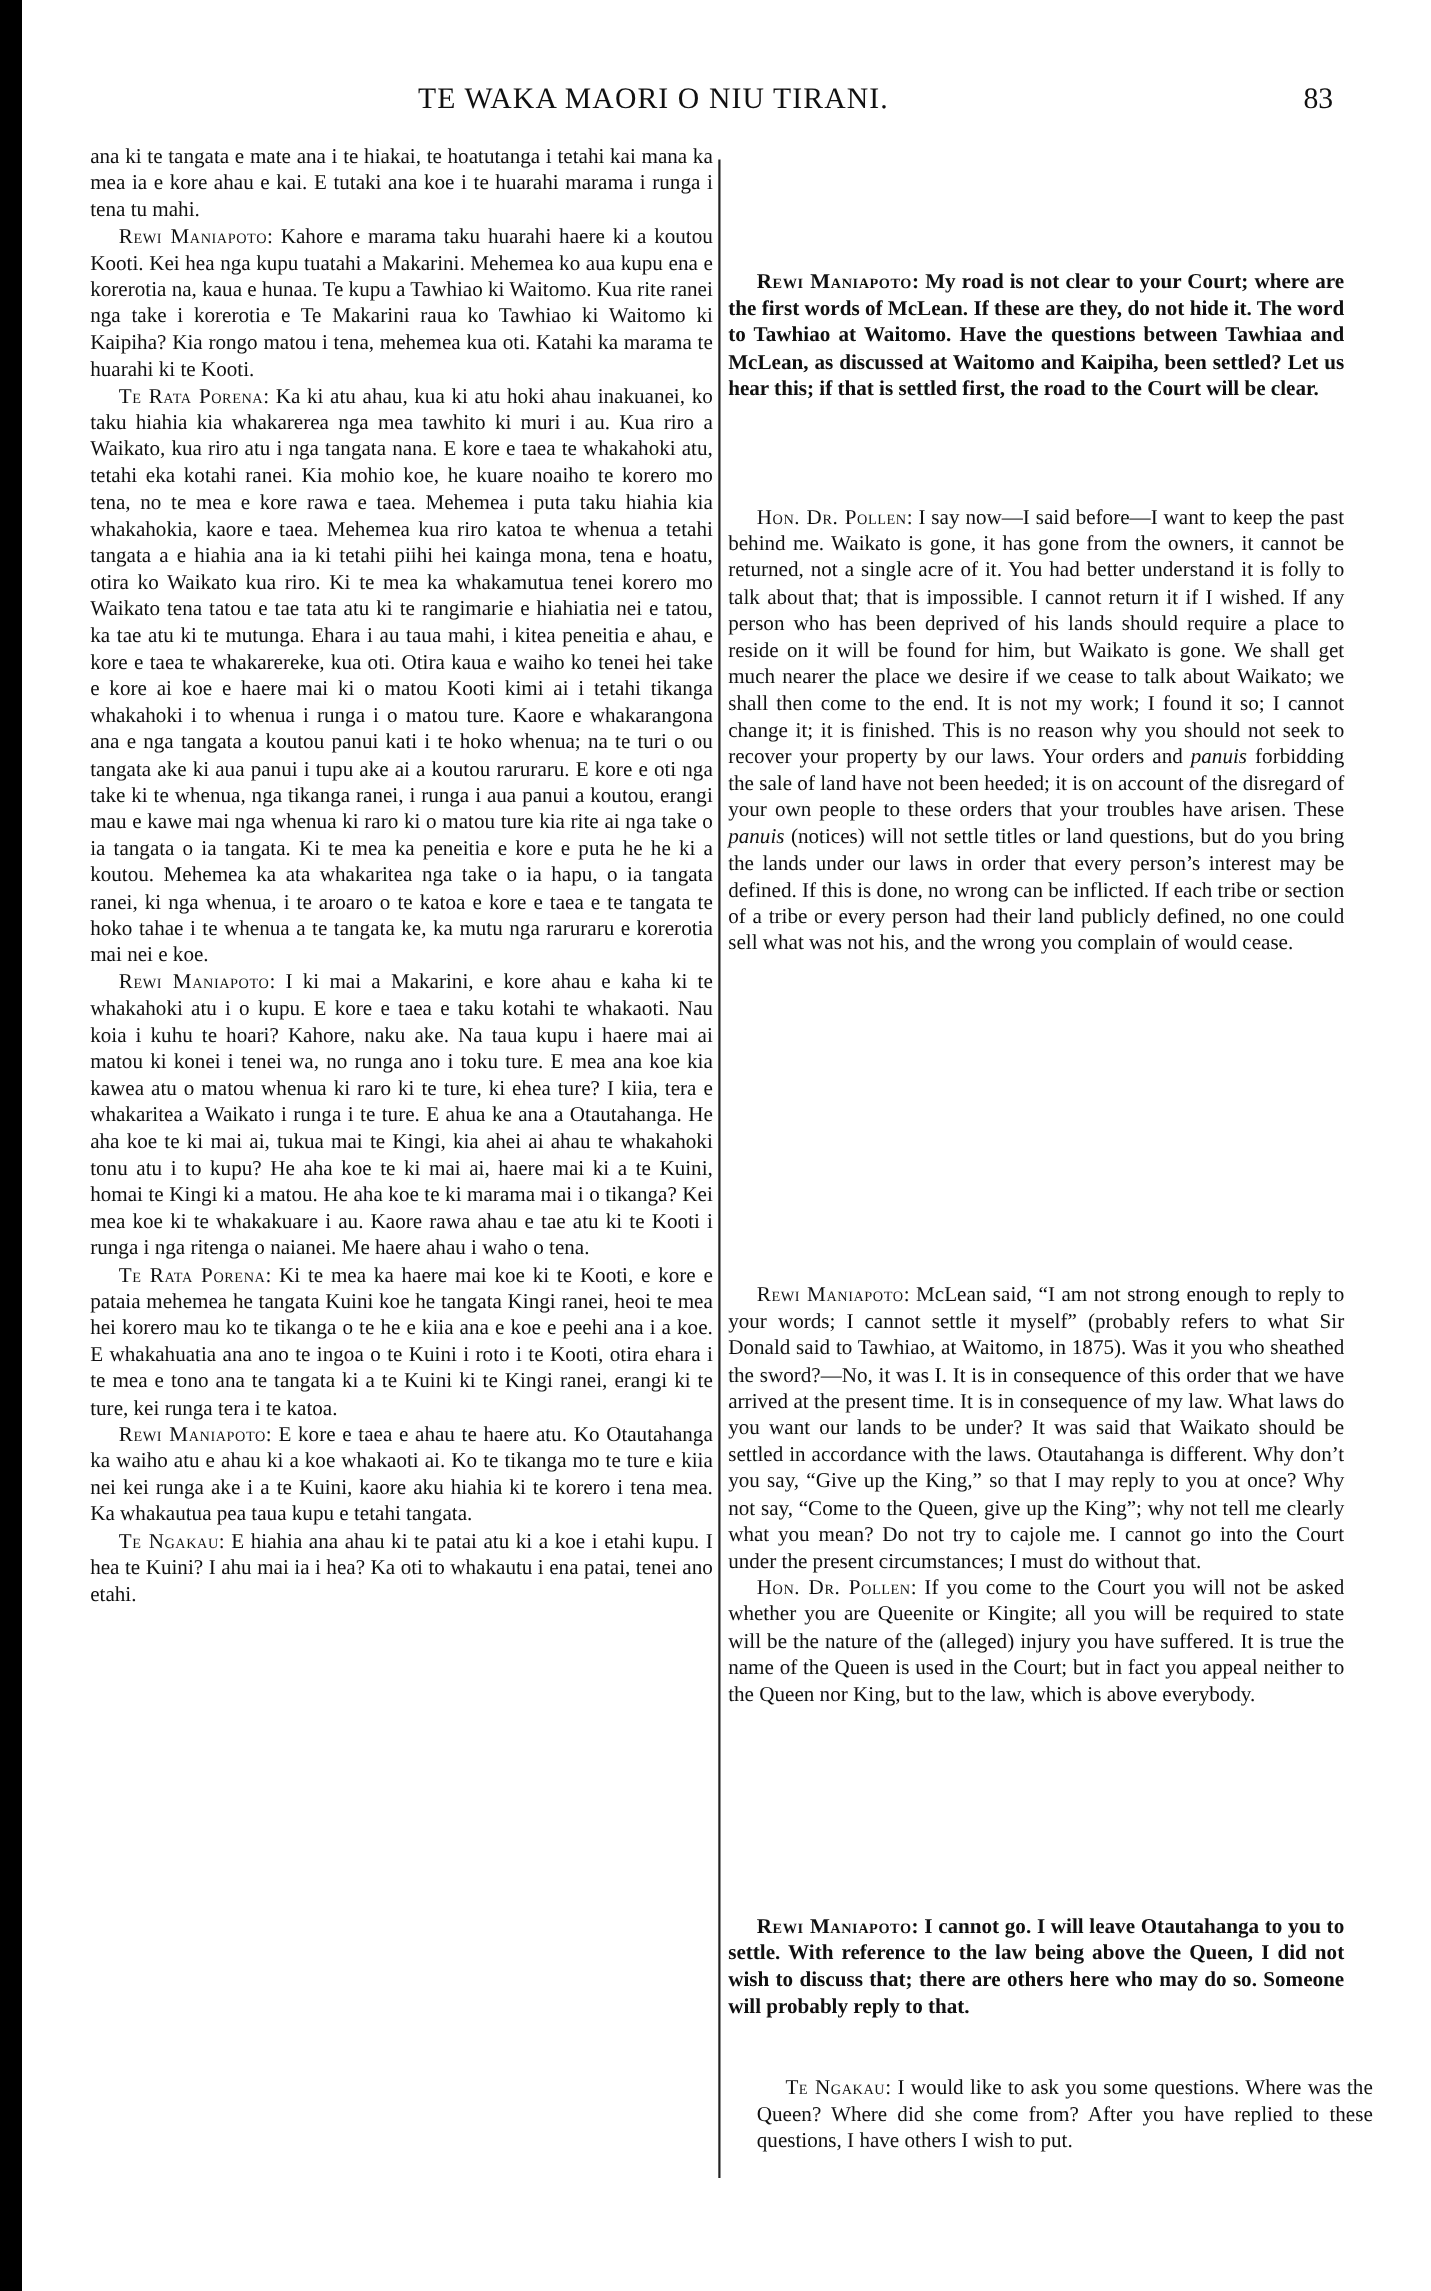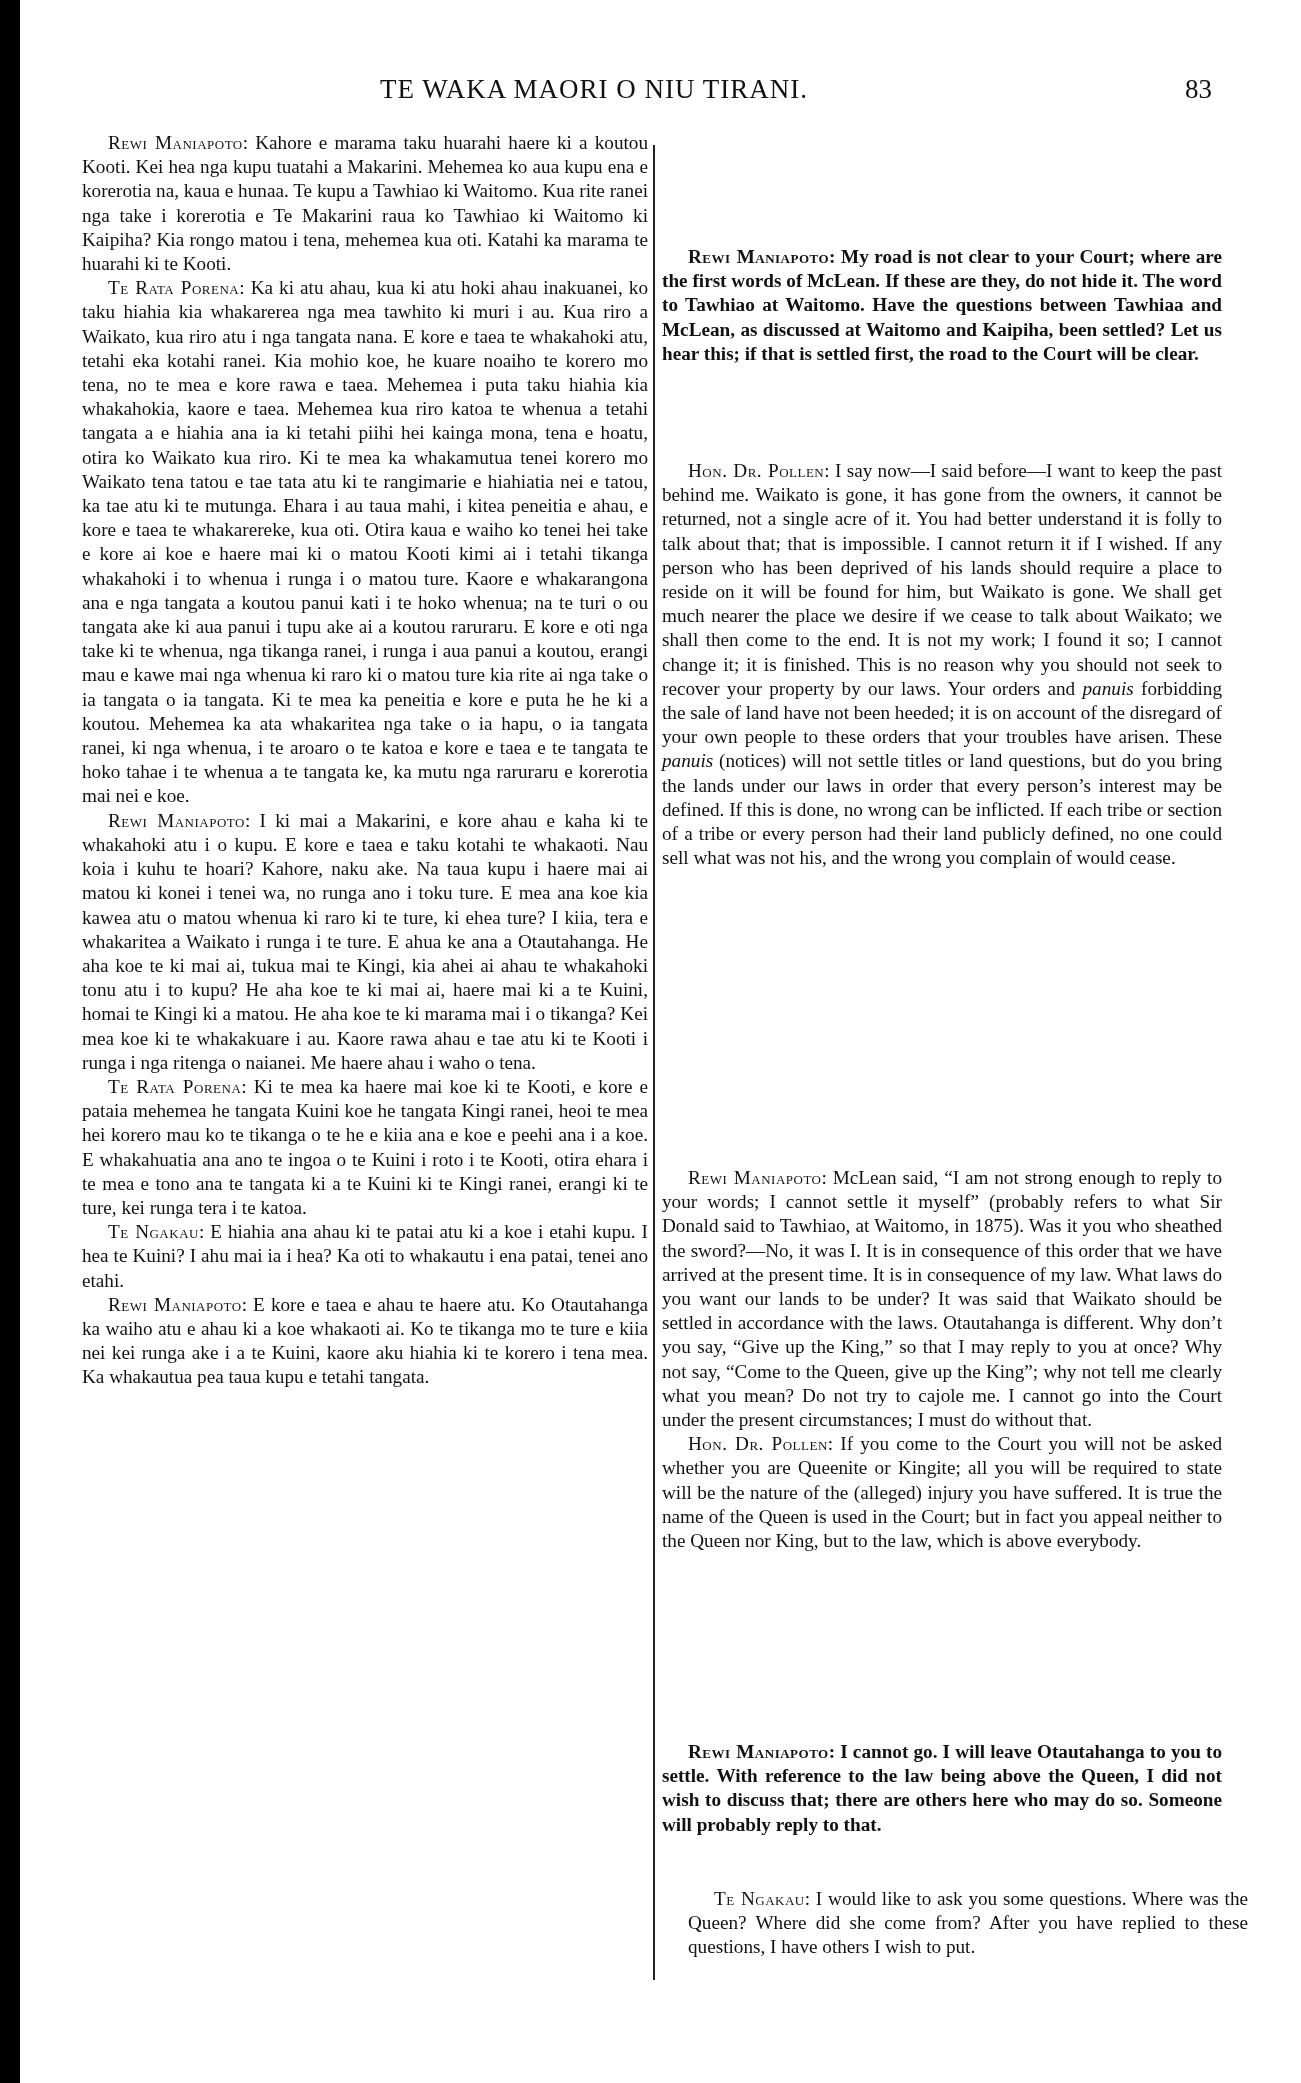--- a/index.html
+++ b/index.html
@@ -39,26 +39,27 @@
 
 <div class="edge-left"></div>
 <div class="edge-right"></div>
 
 <div class="running-head">TE WAKA MAORI O NIU TIRANI.</div>
 <div class="page-number">83</div>
 
 <div class="divider"></div>
 
 <div class="col col-left">
+  <p class="cont"><span>ana ki te tangata e mate ana i te hiakai, te hoatutanga i tetahi kai mana ka mea ia e kore ahau e kai. E tutaki ana koe i te huarahi marama i runga i tena tu mahi.</span></p>
   <p><span class="speaker">Rewi Maniapoto</span><span>: Kahore e marama taku huarahi haere ki a koutou Kooti. Kei hea nga kupu tuatahi a Makarini. Mehemea ko aua kupu ena e korerotia na, kaua e hunaa. Te kupu a Tawhiao ki Waitomo. Kua rite ranei nga take i korerotia e Te Makarini raua ko Tawhiao ki Waitomo ki Kaipiha? Kia rongo matou i tena, mehemea kua oti. Katahi ka marama te huarahi ki te Kooti.</span></p>
   <p><span class="speaker">Te Rata Porena</span><span>: Ka ki atu ahau, kua ki atu hoki ahau inakuanei, ko taku hiahia kia whakarerea nga mea tawhito ki muri i au. Kua riro a Waikato, kua riro atu i nga tangata nana. E kore e taea te whakahoki atu, tetahi eka kotahi ranei. Kia mohio koe, he kuare noaiho te korero mo tena, no te mea e kore rawa e taea. Mehemea i puta taku hiahia kia whakahokia, kaore e taea. Mehemea kua riro katoa te whenua a tetahi tangata a e hiahia ana ia ki tetahi piihi hei kainga mona, tena e hoatu, otira ko Waikato kua riro. Ki te mea ka whakamutua tenei korero mo Waikato tena tatou e tae tata atu ki te rangimarie e hiahiatia nei e tatou, ka tae atu ki te mutunga. Ehara i au taua mahi, i kitea peneitia e ahau, e kore e taea te whakarereke, kua oti. Otira kaua e waiho ko tenei hei take e kore ai koe e haere mai ki o matou Kooti kimi ai i tetahi tikanga whakahoki i to whenua i runga i o matou ture. Kaore e whakarangona ana e nga tangata a koutou panui kati i te hoko whenua; na te turi o ou tangata ake ki aua panui i tupu ake ai a koutou raruraru. E kore e oti nga take ki te whenua, nga tikanga ranei, i runga i aua panui a koutou, erangi mau e kawe mai nga whenua ki raro ki o matou ture kia rite ai nga take o ia tangata o ia tangata. Ki te mea ka peneitia e kore e puta he he ki a koutou. Mehemea ka ata whakaritea nga take o ia hapu, o ia tangata ranei, ki nga whenua, i te aroaro o te katoa e kore e taea e te tangata te hoko tahae i te whenua a te tangata ke, ka mutu nga raruraru e korerotia mai nei e koe.</span></p>
   <p><span class="speaker">Rewi Maniapoto</span><span>: I ki mai a Makarini, e kore ahau e kaha ki te whakahoki atu i o kupu. E kore e taea e taku kotahi te whakaoti. Nau koia i kuhu te hoari? Kahore, naku ake. Na taua kupu i haere mai ai matou ki konei i tenei wa, no runga ano i toku ture. E mea ana koe kia kawea atu o matou whenua ki raro ki te ture, ki ehea ture? I kiia, tera e whakaritea a Waikato i runga i te ture. E ahua ke ana a Otautahanga. He aha koe te ki mai ai, tukua mai te Kingi, kia ahei ai ahau te whakahoki tonu atu i to kupu? He aha koe te ki mai ai, haere mai ki a te Kuini, homai te Kingi ki a matou. He aha koe te ki marama mai i o tikanga? Kei mea koe ki te whakakuare i au. Kaore rawa ahau e tae atu ki te Kooti i runga i nga ritenga o naianei. Me haere ahau i waho o tena.</span></p>
   <p><span class="speaker">Te Rata Porena</span><span>: Ki te mea ka haere mai koe ki te Kooti, e kore e pataia mehemea he tangata Kuini koe he tangata Kingi ranei, heoi te mea hei korero mau ko te tikanga o te he e kiia ana e koe e peehi ana i a koe. E whakahuatia ana ano te ingoa o te Kuini i roto i te Kooti, otira ehara i te mea e tono ana te tangata ki a te Kuini ki te Kingi ranei, erangi ki te ture, kei runga tera i te katoa.</span></p>
+  <p><span class="speaker">Rewi Maniapoto</span><span>: E kore e taea e ahau te haere atu. Ko Otautahanga ka waiho atu e ahau ki a koe whakaoti ai. Ko te tikanga mo te ture e kiia nei kei runga ake i a te Kuini, kaore aku hiahia ki te korero i tena mea. Ka whakautua pea taua kupu e tetahi tangata.</span></p>
   <p><span class="speaker">Te Ngakau</span><span>: E hiahia ana ahau ki te patai atu ki a koe i etahi kupu. I hea te Kuini? I ahu mai ia i hea? Ka oti to whakautu i ena patai, tenei ano etahi.</span></p>
-  <p><span class="speaker">Rewi Maniapoto</span><span>: E kore e taea e ahau te haere atu. Ko Otautahanga ka waiho atu e ahau ki a koe whakaoti ai. Ko te tikanga mo te ture e kiia nei kei runga ake i a te Kuini, kaore aku hiahia ki te korero i tena mea. Ka whakautua pea taua kupu e tetahi tangata.</span></p>
 </div>
 
 <div class="col col-right" style="top:245px;font-weight:bold;">
   <p><span class="speaker">Rewi Maniapoto</span><span>: My road is not clear to your Court; where are the first words of McLean. If these are they, do not hide it. The word to Tawhiao at Waitomo. Have the questions between Tawhiaa and McLean, as discussed at Waitomo and Kaipiha, been settled? Let us hear this; if that is settled first, the road to the Court will be clear.</span></p>
 </div>
 
 <div class="col col-right" style="top:459px;">
   <p><span class="speaker">Hon. Dr. Pollen</span><span>: I say now—I said before—I want to keep the past behind me. Waikato is gone, it has gone from the owners, it cannot be returned, not a single acre of it. You had better understand it is folly to talk about that; that is impossible. I cannot return it if I wished. If any person who has been deprived of his lands should require a place to reside on it will be found for him, but Waikato is gone. We shall get much nearer the place we desire if we cease to talk about Waikato; we shall then come to the end. It is not my work; I found it so; I cannot change it; it is finished. This is no reason why you should not seek to recover your property by our laws. Your orders and </span><em>panuis</em><span> forbidding the sale of land have not been heeded; it is on account of the disregard of your own people to these orders that your troubles have arisen. These </span><em>panuis</em><span> (notices) will not settle titles or land questions, but do you bring the lands under our laws in order that every person’s interest may be defined. If this is done, no wrong can be inflicted. If each tribe or section of a tribe or every person had their land publicly defined, no one could sell what was not his, and the wrong you complain of would cease.</span></p>
 </div>
 

